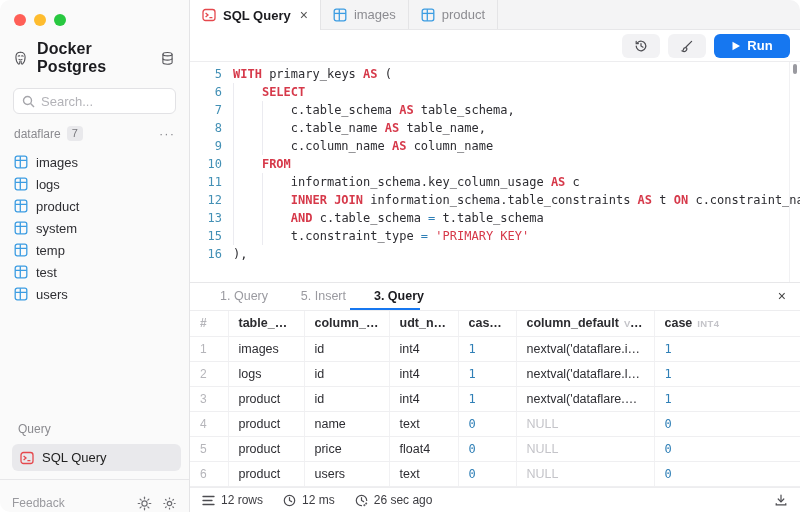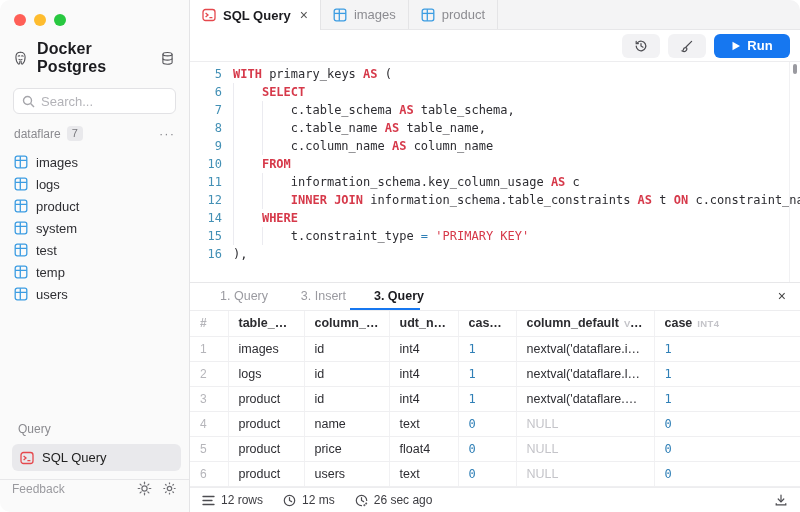--- a/index.html
+++ b/index.html
@@ -22,21 +22,21 @@
   .schema-badge { font-size:11px; color:#77777c; background:#e9e9ec; border-radius:4px; padding:0 5px; line-height:15px; }
   .schema-menu { margin-left:auto; color:#8a8a8f; font-size:13px; letter-spacing:1px; cursor:default; }
   .table-list { padding:6px 8px 0 8px; }
   .tbl-item { display:flex; align-items:center; gap:8px; height:22px; padding:0 6px; border-radius:5px; cursor:default; }
   .tbl-label { font-size:13px; color:#2f2f33; }
   .sb-spacer { flex:1; }
   .query-section { padding:0 14px 8px 18px; }
   .query-label { font-size:12px; color:#8a8a8f; margin-bottom:8px; }
   .query-item { display:flex; align-items:center; gap:8px; height:27px; background:#e9e9ec; border-radius:6px; padding:0 8px; margin:0 -6px; }
   .query-item-label { font-size:13px; color:#222; }
-  .sidebar-footer { border-top:1px solid #e7e7e9; height:29px; display:flex; align-items:flex-end; padding:16px 12px; gap:10px; }
+  .sidebar-footer { border-top:1px solid #e7e7e9; height:29px; display:flex; align-items:flex-start; padding:16px 12px; gap:10px; }
   .feedback { font-size:12px; color:#9a9a9f; flex:1; }
   .foot-btn { color:#6f6f74; display:flex; align-items:center; }
 
   
   .main { flex:1; display:flex; flex-direction:column; min-width:0; background:#fff; }
   .tabbar { height:30px; background:#f4f4f5; border-bottom:1px solid #e7e7e9; display:flex; align-items:stretch; flex:0 0 30px; }
   .tab { display:flex; align-items:center; gap:7px; padding:0 12px; font-size:13px; color:#8c8c91; border-right:1px solid #e4e4e6; cursor:default; }
   .tab.active { background:#fff; color:#1b1b1f; font-weight:600; margin-bottom:-1px; }
   .tab-close { color:#555; font-size:14px; font-weight:400; margin-left:2px; }
 
@@ -154,29 +154,29 @@
             <line x1="6.3" y1="1.2" x2="6.3" y2="12.8"></line>
           </svg>
           <span class="tbl-label">system</span>
         </div>
         <div class="tbl-item">
           <svg width="14" height="14" viewBox="0 0 14 14" fill="none" stroke="#3b9ce2" stroke-width="1.3">
             <rect x="1.2" y="1.2" width="11.6" height="11.6" rx="2"></rect>
             <line x1="1.2" y1="5.4" x2="12.8" y2="5.4"></line>
             <line x1="6.3" y1="1.2" x2="6.3" y2="12.8"></line>
           </svg>
+          <span class="tbl-label">temp</span>
+        </div>
+        <div class="tbl-item">
+          <svg width="14" height="14" viewBox="0 0 14 14" fill="none" stroke="#3b9ce2" stroke-width="1.3">
+            <rect x="1.2" y="1.2" width="11.6" height="11.6" rx="2"></rect>
+            <line x1="1.2" y1="5.4" x2="12.8" y2="5.4"></line>
+            <line x1="6.3" y1="1.2" x2="6.3" y2="12.8"></line>
+          </svg>
           <span class="tbl-label">test</span>
-        </div>
-        <div class="tbl-item">
-          <svg width="14" height="14" viewBox="0 0 14 14" fill="none" stroke="#3b9ce2" stroke-width="1.3">
-            <rect x="1.2" y="1.2" width="11.6" height="11.6" rx="2"></rect>
-            <line x1="1.2" y1="5.4" x2="12.8" y2="5.4"></line>
-            <line x1="6.3" y1="1.2" x2="6.3" y2="12.8"></line>
-          </svg>
-          <span class="tbl-label">temp</span>
         </div>
         <div class="tbl-item">
           <svg width="14" height="14" viewBox="0 0 14 14" fill="none" stroke="#3b9ce2" stroke-width="1.3">
             <rect x="1.2" y="1.2" width="11.6" height="11.6" rx="2"></rect>
             <line x1="1.2" y1="5.4" x2="12.8" y2="5.4"></line>
             <line x1="6.3" y1="1.2" x2="6.3" y2="12.8"></line>
           </svg>
           <span class="tbl-label">users</span>
         </div>
       </div>
@@ -282,32 +282,32 @@
     <div class="editor" id="editor">
       <div class="vthumb"></div>
     <div class="cl"><span class="ln">5</span><span class="lc"><span class="tk-k">WITH</span><span class="tk-i"> primary_keys </span><span class="tk-k">AS</span><span class="tk-i"> (</span></span></div>
         <div class="cl"><span class="ln">6</span><span class="lc"><i class="guide" style="left: 0ch;"></i><span class="tk-i">    </span><span class="tk-k">SELECT</span></span></div>
         <div class="cl"><span class="ln">7</span><span class="lc"><i class="guide" style="left: 0ch;"></i><i class="guide" style="left: 4ch;"></i><span class="tk-i">        c.table_schema </span><span class="tk-k">AS</span><span class="tk-i"> table_schema,</span></span></div>
         <div class="cl"><span class="ln">8</span><span class="lc"><i class="guide" style="left: 0ch;"></i><i class="guide" style="left: 4ch;"></i><span class="tk-i">        c.table_name </span><span class="tk-k">AS</span><span class="tk-i"> table_name,</span></span></div>
         <div class="cl"><span class="ln">9</span><span class="lc"><i class="guide" style="left: 0ch;"></i><i class="guide" style="left: 4ch;"></i><span class="tk-i">        c.column_name </span><span class="tk-k">AS</span><span class="tk-i"> column_name</span></span></div>
         <div class="cl"><span class="ln">10</span><span class="lc"><i class="guide" style="left: 0ch;"></i><span class="tk-i">    </span><span class="tk-k">FROM</span></span></div>
         <div class="cl"><span class="ln">11</span><span class="lc"><i class="guide" style="left: 0ch;"></i><i class="guide" style="left: 4ch;"></i><span class="tk-i">        information_schema.key_column_usage </span><span class="tk-k">AS</span><span class="tk-i"> c</span></span></div>
         <div class="cl"><span class="ln">12</span><span class="lc"><i class="guide" style="left: 0ch;"></i><i class="guide" style="left: 4ch;"></i><span class="tk-i">        </span><span class="tk-k">INNER JOIN</span><span class="tk-i"> information_schema.table_constraints </span><span class="tk-k">AS</span><span class="tk-i"> t </span><span class="tk-k">ON</span><span class="tk-i"> c.constraint_name </span></span></div>
-        <div class="cl"><span class="ln">14</span><span class="lc"><i class="guide" style="left: 0ch;"></i><span class="tk-i">    </span><span class="tk-k">WHERE</span></span></div>
+        <div class="cl"><span class="ln">13</span><span class="lc"><i class="guide" style="left: 0ch;"></i><i class="guide" style="left: 4ch;"></i><span class="tk-i">        </span><span class="tk-k">AND</span><span class="tk-i"> c.table_schema </span><span class="tk-o">=</span><span class="tk-i"> t.table_schema</span></span></div>
         <div class="cl"><span class="ln">15</span><span class="lc"><i class="guide" style="left: 0ch;"></i><i class="guide" style="left: 4ch;"></i><span class="tk-i">        t.constraint_type </span><span class="tk-o">=</span><span class="tk-i"> </span><span class="tk-s">'PRIMARY KEY'</span></span></div>
         <div class="cl"><span class="ln">16</span><span class="lc"><span class="tk-i">),</span></span></div>
       </div>
 
     <div class="results">
       <div class="rtabs">
         <div class="rtab">
             <span>1. Query</span>
           </div>
         <div class="rtab">
-            <span>3. Insert</span>
+            <span>5. Insert</span>
           </div>
         <div class="rtab active">
             <span>3. Query</span>
           </div>
         <div class="rtabs-close">×</div>
       </div>
 
       <div class="rtable-wrap">
         <table class="rt" id="resultsTable">
             <colgroup>

